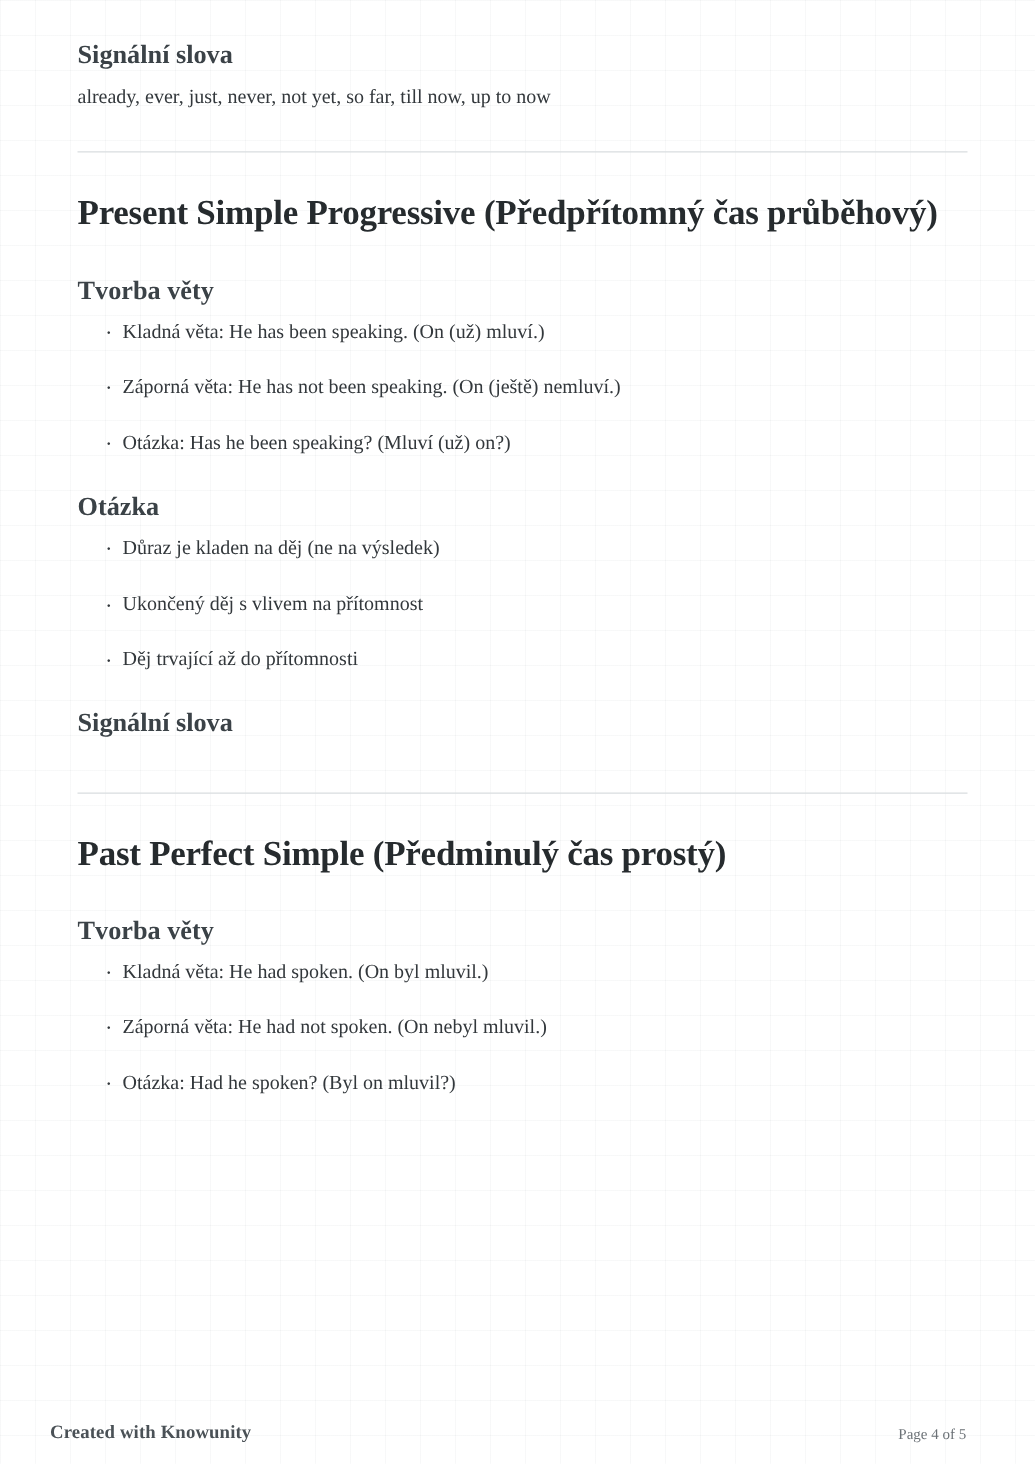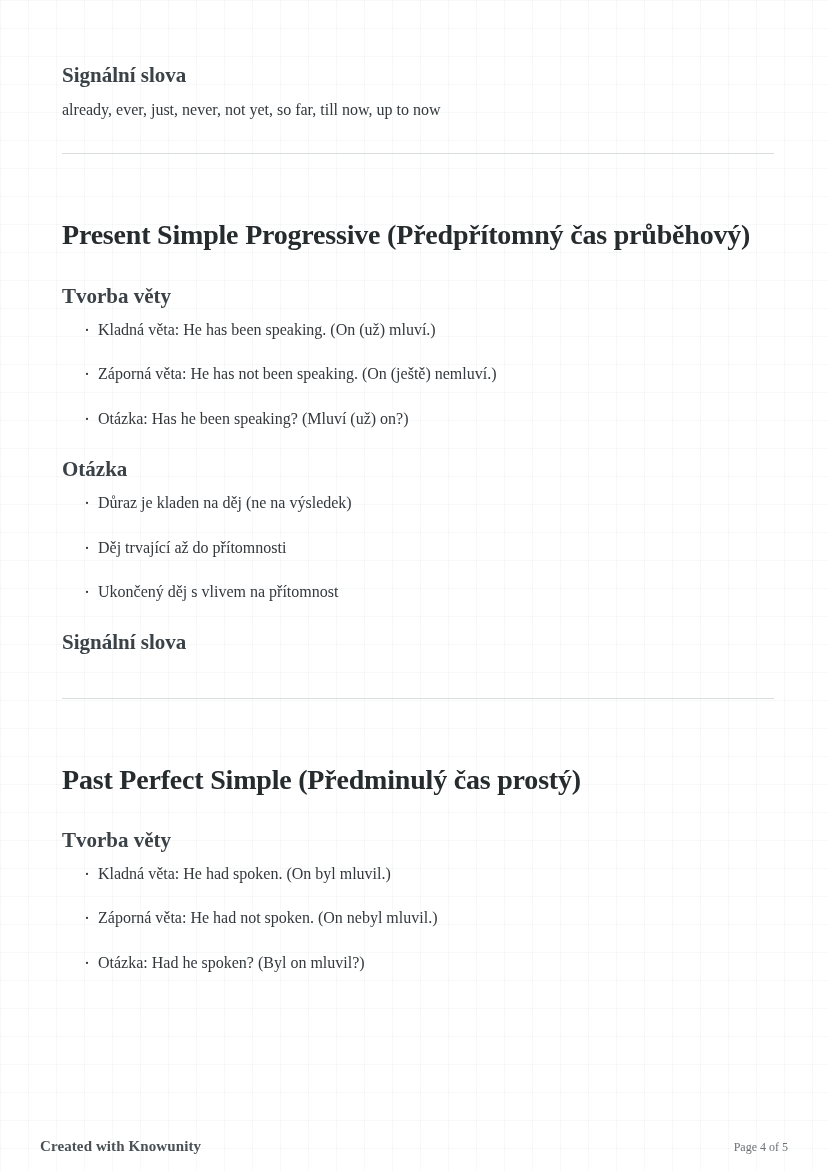--- a/index.html
+++ b/index.html
@@ -82,21 +82,21 @@
     font-size: 18px;
     color: #33383c;
   }
 
   hr.divider {
     border: none;
     border-top: 1px solid #d9dde0;
     margin: 0;
   }
 
-  .block { margin-bottom: 0; margin-top: 32px; }
+  .block { margin-bottom: 0; }
 
   .gap-sm { height: 16px; }
   .gap-md { height: 26px; }
   .gap-lg { height: 32px; }
 
   .footer {
     position: absolute;
     left: 0;
     right: 0;
     bottom: 16px;
@@ -107,21 +107,21 @@
     left: 40px;
     bottom: 0;
     font-family: "Liberation Serif", serif;
     font-size: 15px;
     font-weight: bold;
     color: #4a5156;
     letter-spacing: 0.1px;
   }
   .footer-right {
     position: absolute;
-    right: 40px;
+    right: 55px;
     bottom: 0;
     font-family: "Liberation Serif", serif;
     font-size: 12px;
     color: #6b7176;
   }
 </style>
 </head>
 <body>
 
 <div class="page-grid"></div>
@@ -145,22 +145,22 @@
     <ul class="bullets">
       <li>Kladná věta: He has been speaking. (On (už) mluví.)</li>
       <li>Záporná věta: He has not been speaking. (On (ještě) nemluví.)</li>
       <li>Otázka: Has he been speaking? (Mluví (už) on?)</li>
     </ul>
 
     <div class="gap-md"></div>
     <h3 class="sub-title">Otázka</h3>
     <ul class="bullets">
       <li>Důraz je kladen na děj (ne na výsledek)</li>
+      <li>Ukončený děj s vlivem na přítomnost</li>
       <li>Děj trvající až do přítomnosti</li>
-      <li>Ukončený děj s vlivem na přítomnost</li>
     </ul>
 
     <div class="gap-md"></div>
     <h3 class="sub-title">Signální slova</h3>
   </div>
 
   <div class="gap-lg"></div>
   <hr class="divider">
   <div class="gap-lg"></div>
 

